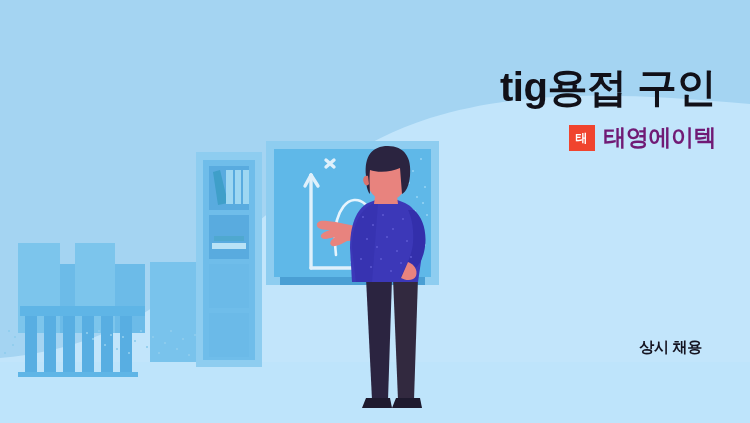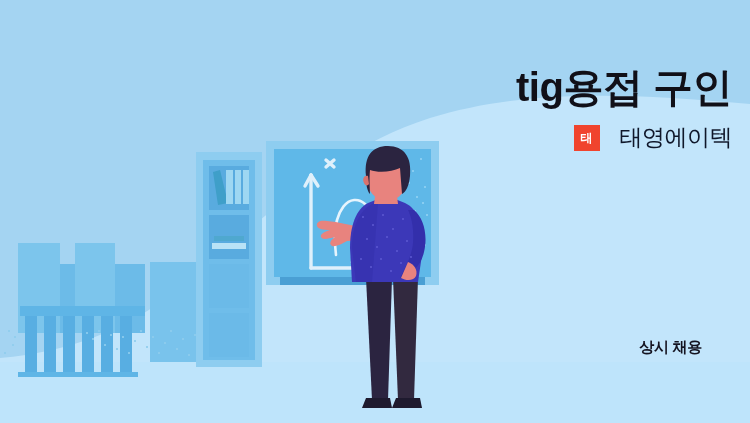--- a/index.html
+++ b/index.html
@@ -14,21 +14,21 @@
     height:423px;
     overflow:hidden;
     background:#a4d4f2;
   }
   .layer{position:absolute;top:0;left:0;width:750px;height:423px;}
   svg.layer{display:block;}
 
   
   #text-block{
     position:absolute;
-    right:18px;
+    right:34px;
     top:66px;
     width:420px;
     text-align:right;
     z-index:40;
   }
   #headline{
     margin:0;
     font-size:40px;
     line-height:1.08;
     font-weight:bold;
@@ -51,25 +51,24 @@
     color:#ffffff;
     font-size:12px;
     font-weight:bold;
     display:flex;
     align-items:center;
     justify-content:center;
     line-height:1;
   }
   #company-name{
     font-size:23px;
-    font-weight:normal;
-    color:#0f172a;
+    font-weight:bold;
+    color:#701a75;
     letter-spacing:-0.5px;
     white-space:nowrap;
-    margin-left:11px;
   }
   #hiring-status{
     position:absolute;
     right:48px;
     top:338px;
     font-size:15px;
     font-weight:bold;
     color:#141320;
     letter-spacing:-0.3px;
     z-index:40;

